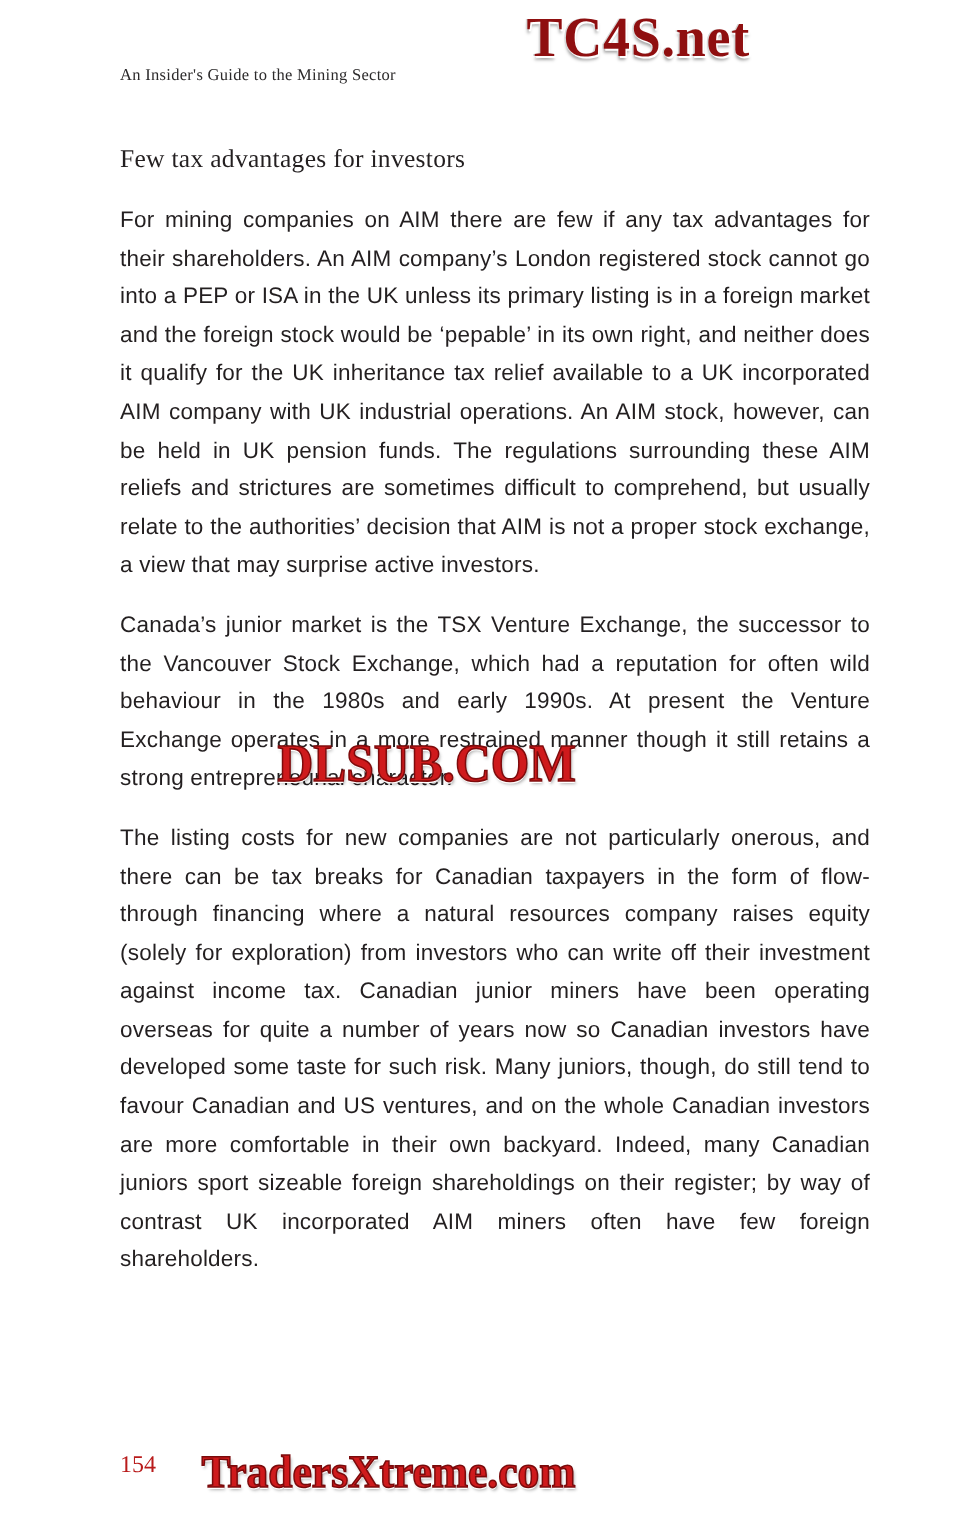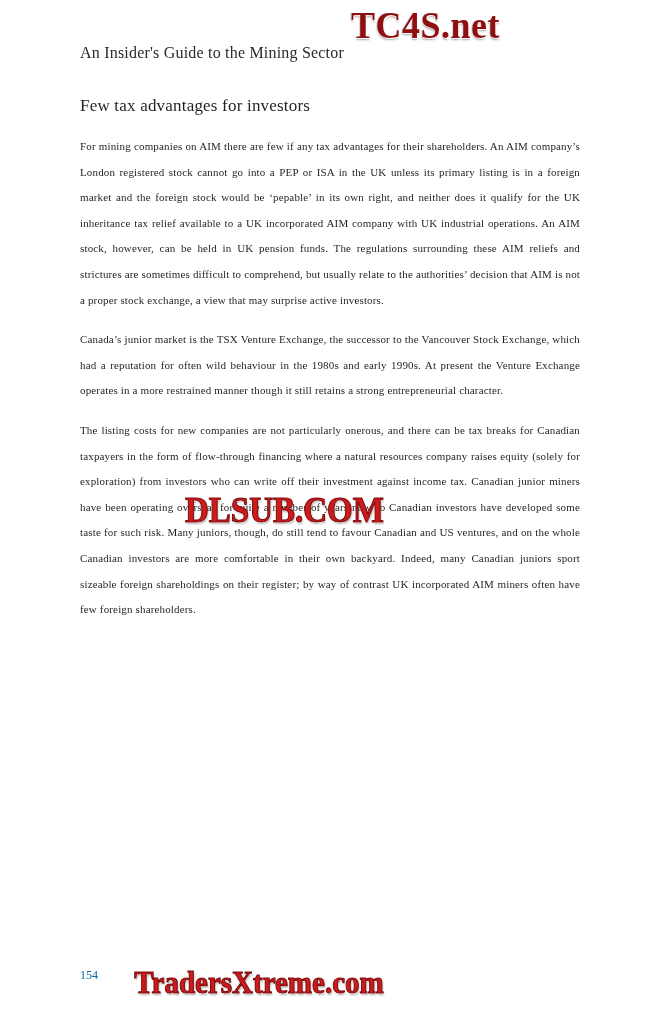--- a/index.html
+++ b/index.html
@@ -40,21 +40,21 @@
     transform: scaleY(1.05);
     white-space: nowrap;
   }
 
   
   .running-header {
     position: absolute;
     top: 44px;
     left: 80px;
     font-family: "Liberation Serif", serif;
-    font-size: 16px;
+    font-size: 11px;
     letter-spacing: 0.2px;
     color: #2c2a2b;
   }
 
   
   .column {
     position: absolute;
     top: 96px;
     left: 80px;
     width: 500px;
@@ -66,39 +66,39 @@
     font-weight: normal;
     color: #231f20;
     margin: 0 0 18px 0;
     letter-spacing: 0.2px;
   }
   h2.section-head.tsx {
     margin-top: 34px;
   }
 
   p.body {
-    font-family: Liberation Serif, serif;
-    font-size: 11px;
+    font-family: Liberation Sans, sans-serif;
+    font-size: 15px;
     line-height: 25.6px;
     text-align: justify;
     text-justify: inter-word;
     margin: 0 0 14px 0;
     letter-spacing: 0.15px;
     color: #231f20;
   }
   p.body:last-child { margin-bottom: 0; }
 
   
   .folio {
     position: absolute;
     left: 80px;
     top: 968px;
     font-family: "Liberation Serif", serif;
-    font-size: 12px;
-    color: #0369a1;
+    font-size: 16px;
+    color: #b91c1c;
   }
 
   
   .wm-mid {
     position: absolute;
     left: 185px;
     top: 492px;
     font-family: "Liberation Serif", serif;
     font-weight: bold;
     font-size: 33px;

